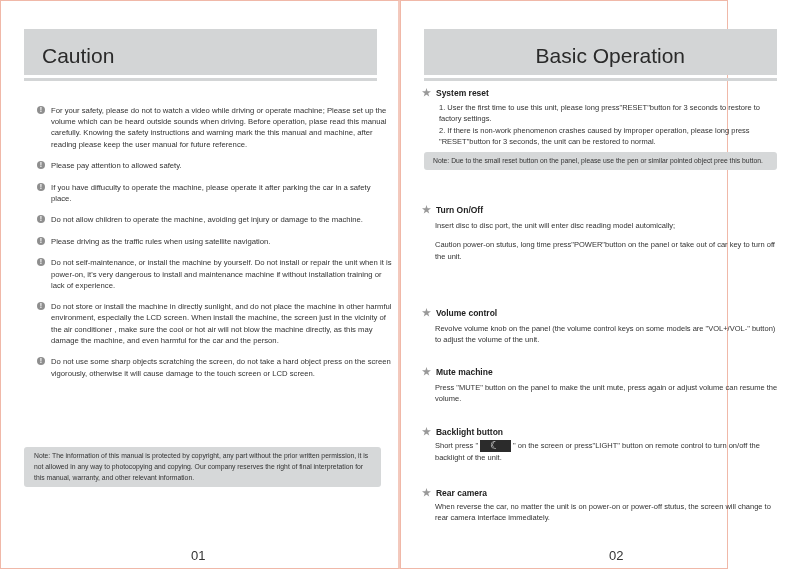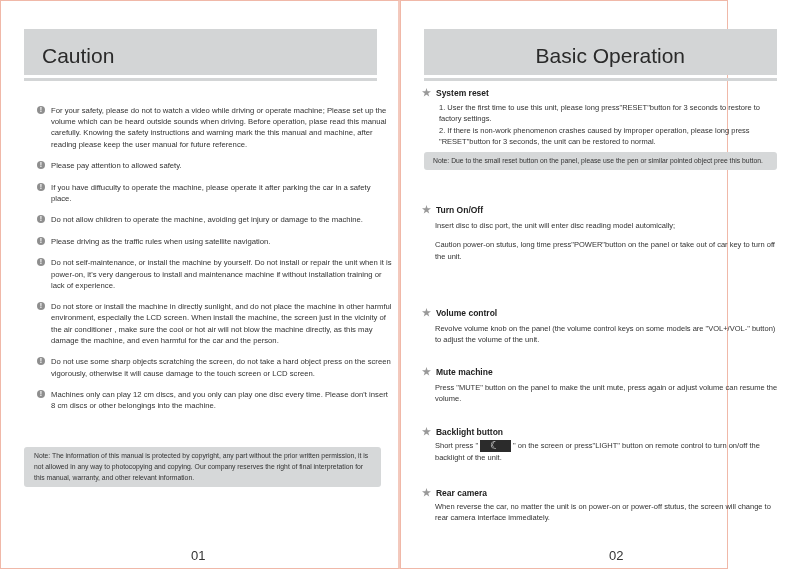--- a/index.html
+++ b/index.html
@@ -45,21 +45,20 @@
 
   <ul class="caution-list">
     <li class="caution-item"><span class="bullet">!</span><span>For your safety, please do not to watch a video while driving or operate machine; Please set up the volume which can be heard outside sounds when driving. Before operation, plase read this manual carefully. Knowing the safety instructions and warning mark the this manual and machine, after reading please keep the user manual for future reference.</span></li>
     <li class="caution-item"><span class="bullet">!</span><span>Please pay attention to allowed safety.</span></li>
     <li class="caution-item"><span class="bullet">!</span><span>If you have diffuculty to operate the machine, please operate it after parking the car in a safety place.</span></li>
     <li class="caution-item"><span class="bullet">!</span><span>Do not allow children to operate the machine, avoiding get injury or damage to the machine.</span></li>
     <li class="caution-item"><span class="bullet">!</span><span>Please driving as the traffic rules when using satellite navigation.</span></li>
     <li class="caution-item"><span class="bullet">!</span><span>Do not self-maintenance, or install the machine by yourself. Do not install or repair the unit when it is power-on, it's very dangerous to install and maintenance machine if without installation training or lack of experience.</span></li>
     <li class="caution-item"><span class="bullet">!</span><span>Do not store or install the machine in directly sunlight, and do not place the machine in other harmful environment, especially the LCD screen. When install the machine, the screen just in the vicinity of the air conditioner , make sure the cool or hot air will not blow the machine directly, as this may damage the machine, and even harmful for the car and the person.</span></li>
     <li class="caution-item"><span class="bullet">!</span><span>Do not use some sharp objects scratching the screen, do not take a hard object press on the screen vigorously, otherwise it will cause damage to the touch screen or LCD screen.</span></li>
-    <li class="caution-item"><span class="bullet">!</span><span>Machines only can play 12 cm discs, and you only can play one disc every time. Please don't insert 8 cm discs or other belongings into the machine.</span></li>
   </ul>
 
   <div class="note-box note-left">Note: The information of this manual is protected by copyright, any part without the prior written permission, it is not allowed in any way to photocopying and copying. Our company reserves the right of final interpretation for this manual, warranty, and other relevant information.</div>
   <div class="page-num" style="left:190px;">01</div>
 </div>
 
 <div class="page right">
   <div class="header-band"></div>
   <div class="header-rule"></div>
   <div class="header-title">Basic Operation</div>

